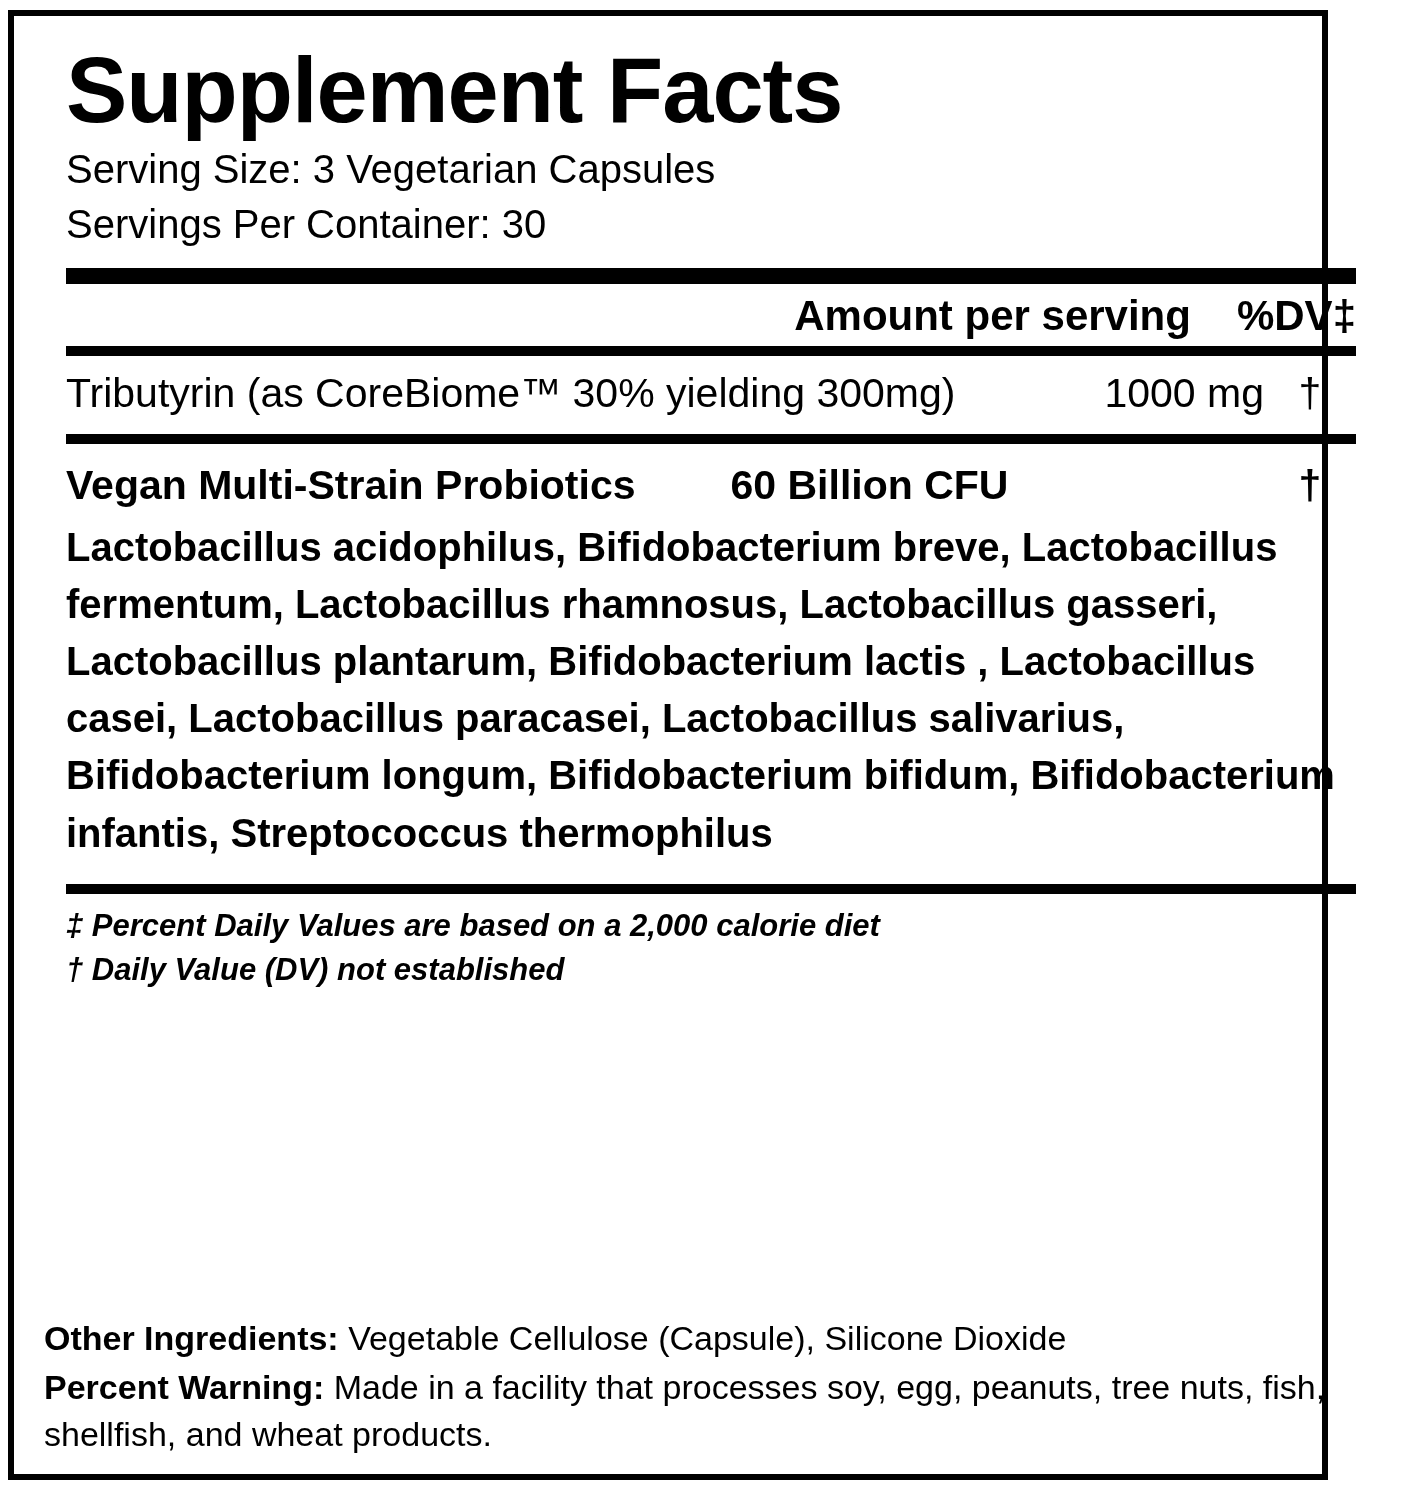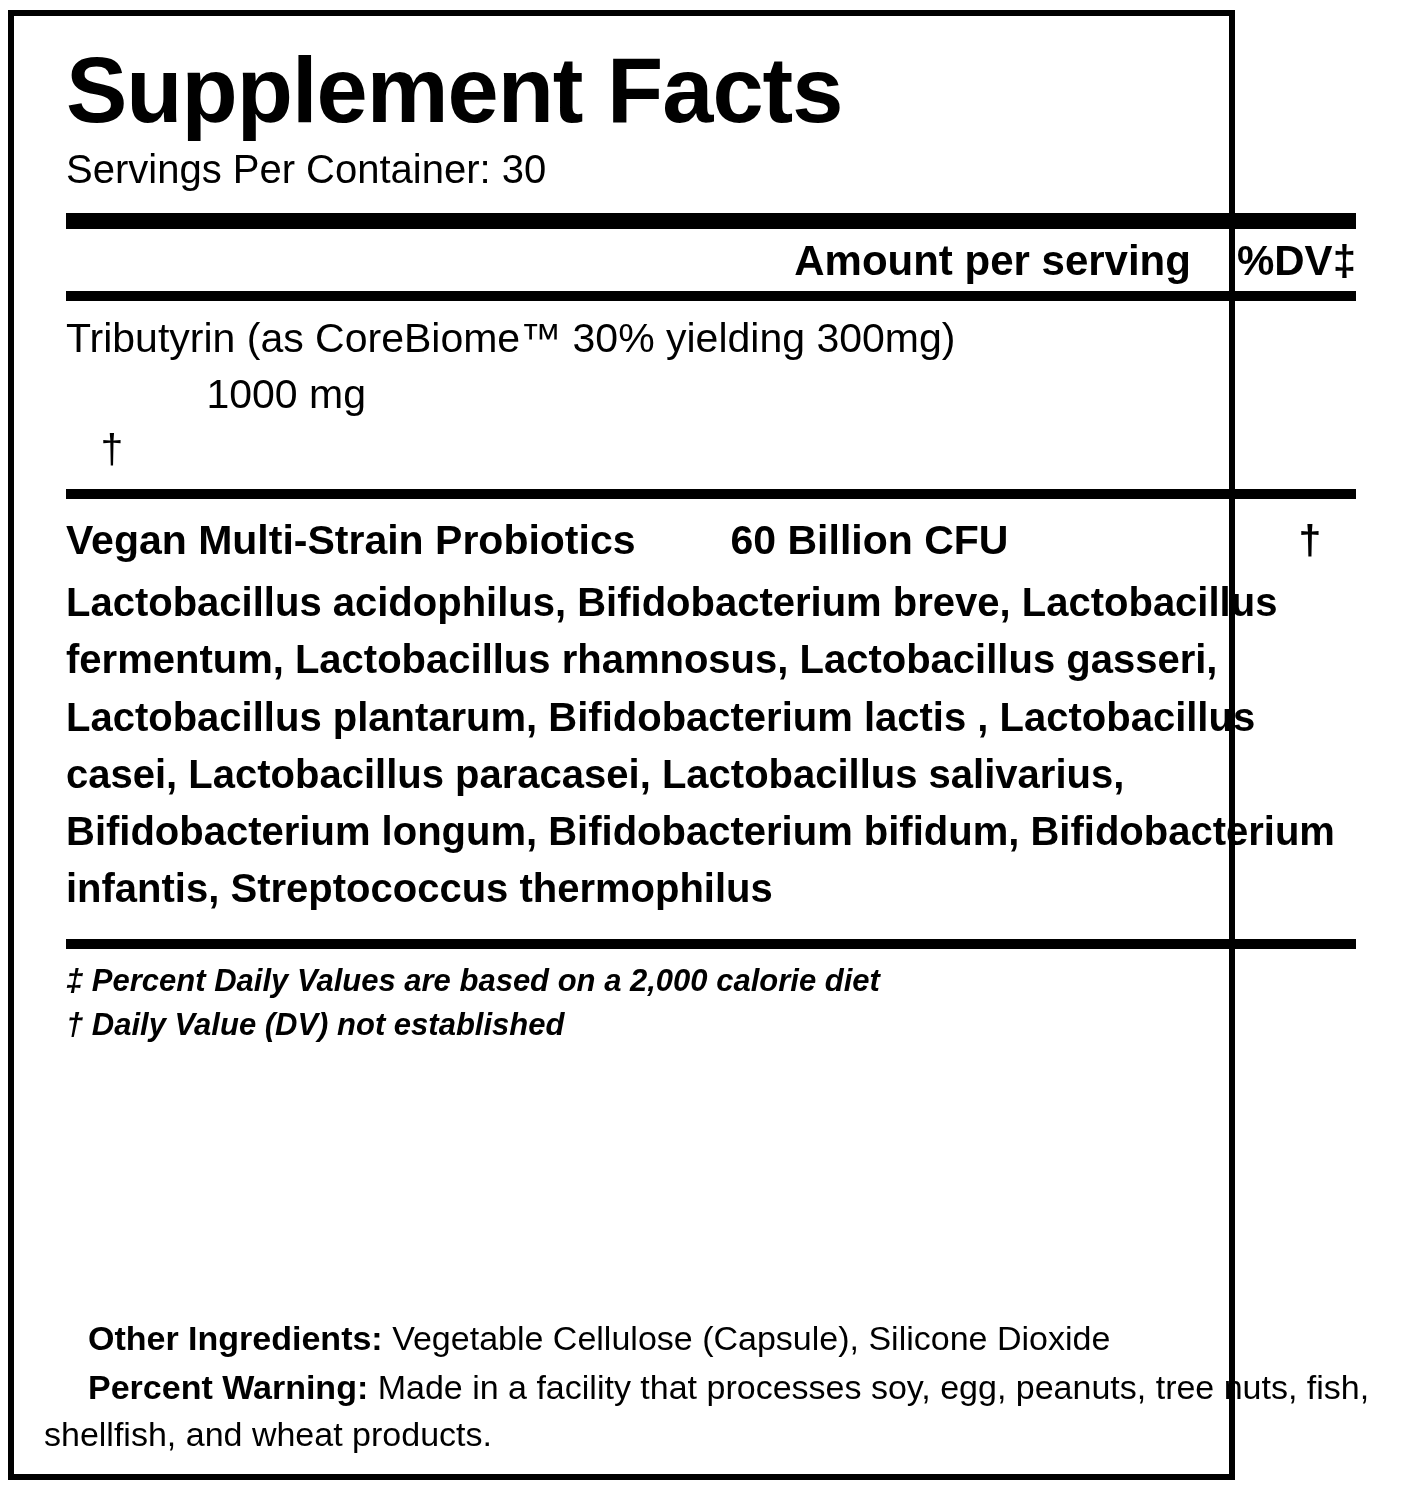--- a/index.html
+++ b/index.html
@@ -12,21 +12,21 @@
     height: 1500px;
     font-family: "Liberation Sans", sans-serif;
     color: #000000;
     -webkit-font-smoothing: antialiased;
   }
 
   .panel {
     position: absolute;
     left: 8px;
     top: 10px;
-    width: 1227px;
+    width: 1320px;
     height: 1470px;
     border: 6px solid #000000;
     box-sizing: border-box;
     background: #ffffff;
   }
 
   .inner {
     position: absolute;
     left: 52px;
     top: 28px;
@@ -66,21 +66,20 @@
     font-weight: bold;
     padding: 8px 0 6px 0;
   }
   .hdr-amount { margin-right: 46px; }
   .hdr-dv { }
 
   .nutrient-row {
     display: flex;
     align-items: flex-start;
     padding: 10px 0 12px 0;
-    flex-direction: column;
   }
   .nutrient-name {
     flex: 1 1 auto;
     font-size: 41px;
     line-height: 1.35;
   }
   .nutrient-amt {
     flex: 0 0 auto;
     width: 300px;
     text-align: right;
@@ -131,31 +130,32 @@
   }
 
   .other {
     position: absolute;
     left: 44px;
     top: 1315px;
     width: 1340px;
     font-size: 34px;
     line-height: 1.38;
   }
-  .other b { font-weight: bold; margin-left: 44px; }
+  .other b { font-weight: bold; }
   .other p { margin: 0 0 2px 0; }
 </style>
 </head>
 <body>
 
 <div class="panel">
   <div class="inner">
 
     <div class="title">Supplement Facts</div>
 
+    <div class="serving-line">Serving Size: 3 Vegetarian Capsules</div>
     <div class="serving-line">Servings Per Container: 30</div>
 
     <div class="rule-thick"></div>
 
     <div class="hdr-row">
       <div class="hdr-amount">Amount per serving</div>
       <div class="hdr-dv">%DV‡</div>
     </div>
 
     <div class="rule-med"></div>

